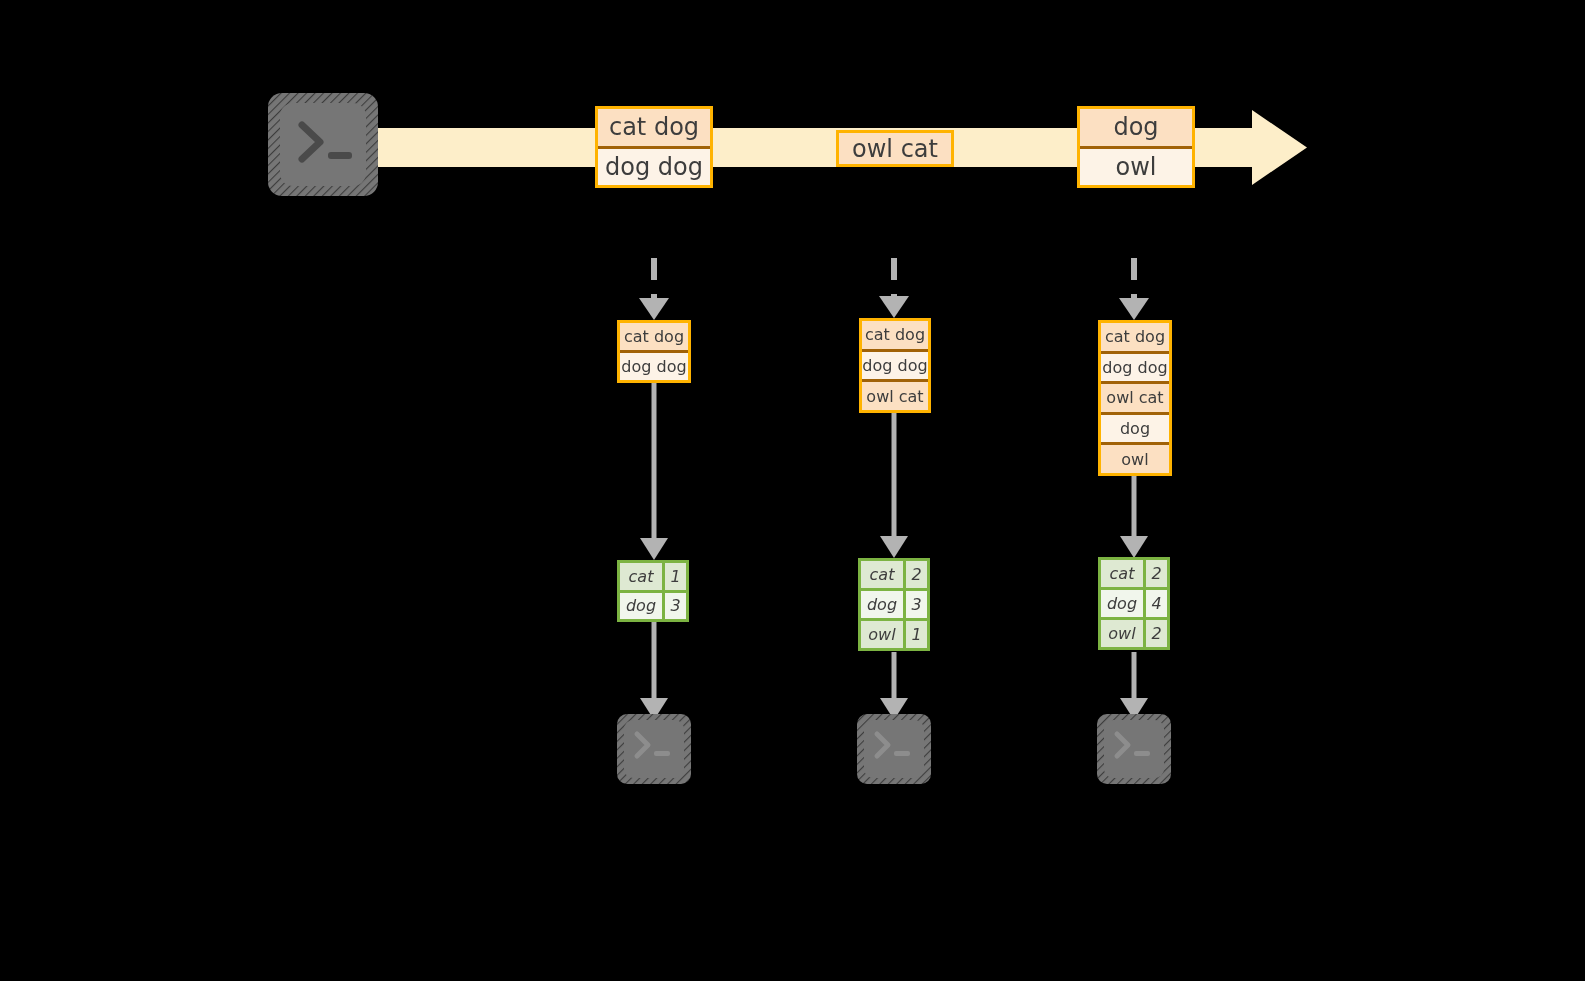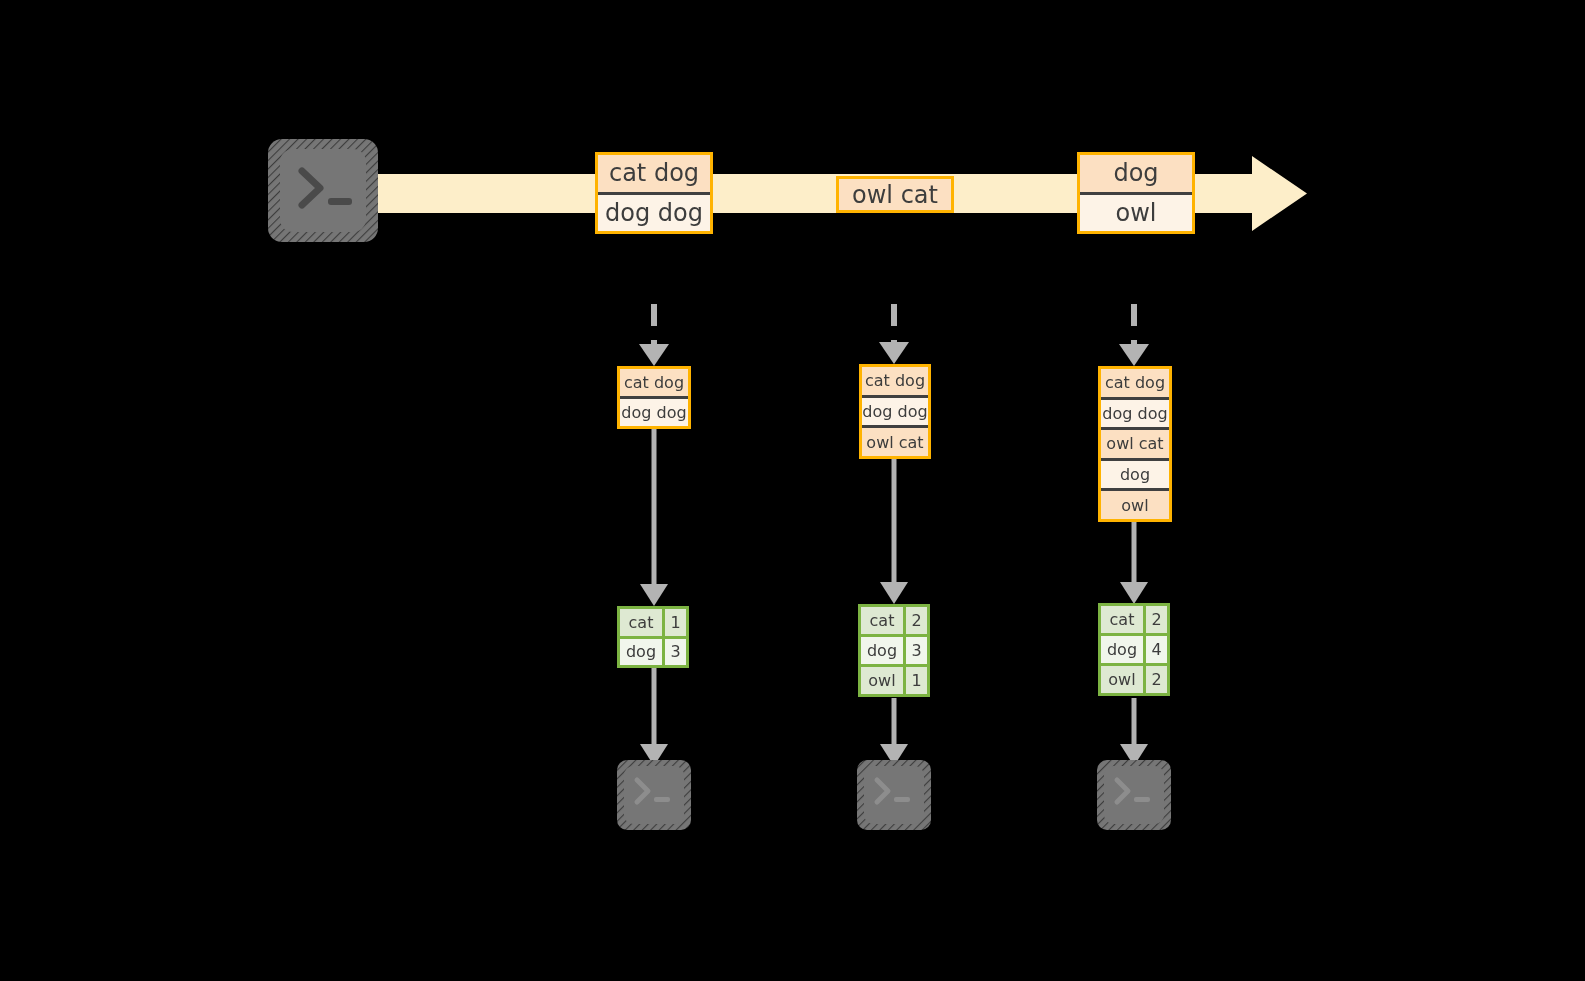--- a/index.html
+++ b/index.html
@@ -6,21 +6,21 @@
   html, body {
     margin: 0; padding: 0;
     background: #000000;
   }
   body {
     width: 1585px; height: 981px;
     position: relative;
     overflow: hidden;
     font-family: "DejaVu Sans", "Liberation Sans", sans-serif;
   }
-  #canvas { position: absolute; inset: 0; margin-top: 46px; }
+  #canvas { position: absolute; inset: 0; }
 
   
   svg.layer { position: absolute; left: 0; top: 0; width: 1585px; height: 981px; }
 
   
   .rec-stack {
     position: absolute;
     border: 3px solid #ffb300;
     background: #ffb300;
     display: flex;
@@ -30,21 +30,21 @@
     flex: 1 1 auto;
     display: flex;
     align-items: center;
     justify-content: center;
     color: #3d3d3d;
     white-space: nowrap;
     overflow: hidden;
   }
   .rec-cell.odd  { background: #fce0c2; }
   .rec-cell.even { background: #fdf3e7; }
-  .rec-cell + .rec-cell { border-top: 3px solid #404040; }
+  .rec-cell + .rec-cell { border-top: 3px solid #a16207; }
 
   
   .big .rec-cell { font-size: 24px; }
   
   .small .rec-cell { font-size: 16px; }
 
   
   .res-table {
     position: absolute;
     border: 3px solid #7cb342;
@@ -57,20 +57,21 @@
     display: flex;
   }
   .res-row + .res-row { border-top: 3px solid #7cb342; }
   .res-cell {
     display: flex;
     align-items: center;
     justify-content: center;
     font-size: 16px;
     color: #3d3d3d;
     white-space: nowrap;
+    font-style: italic;
   }
   .res-cell.key { width: 46px; }
   .res-cell.val { width: 26px; border-left: 3px solid #7cb342; }
   .res-row.odd  .res-cell { background: #dee9d2; }
   .res-row.even .res-cell { background: #f1f6ec; }
 
   
   .query-label {
     position: absolute;
     background: #ffffff;

